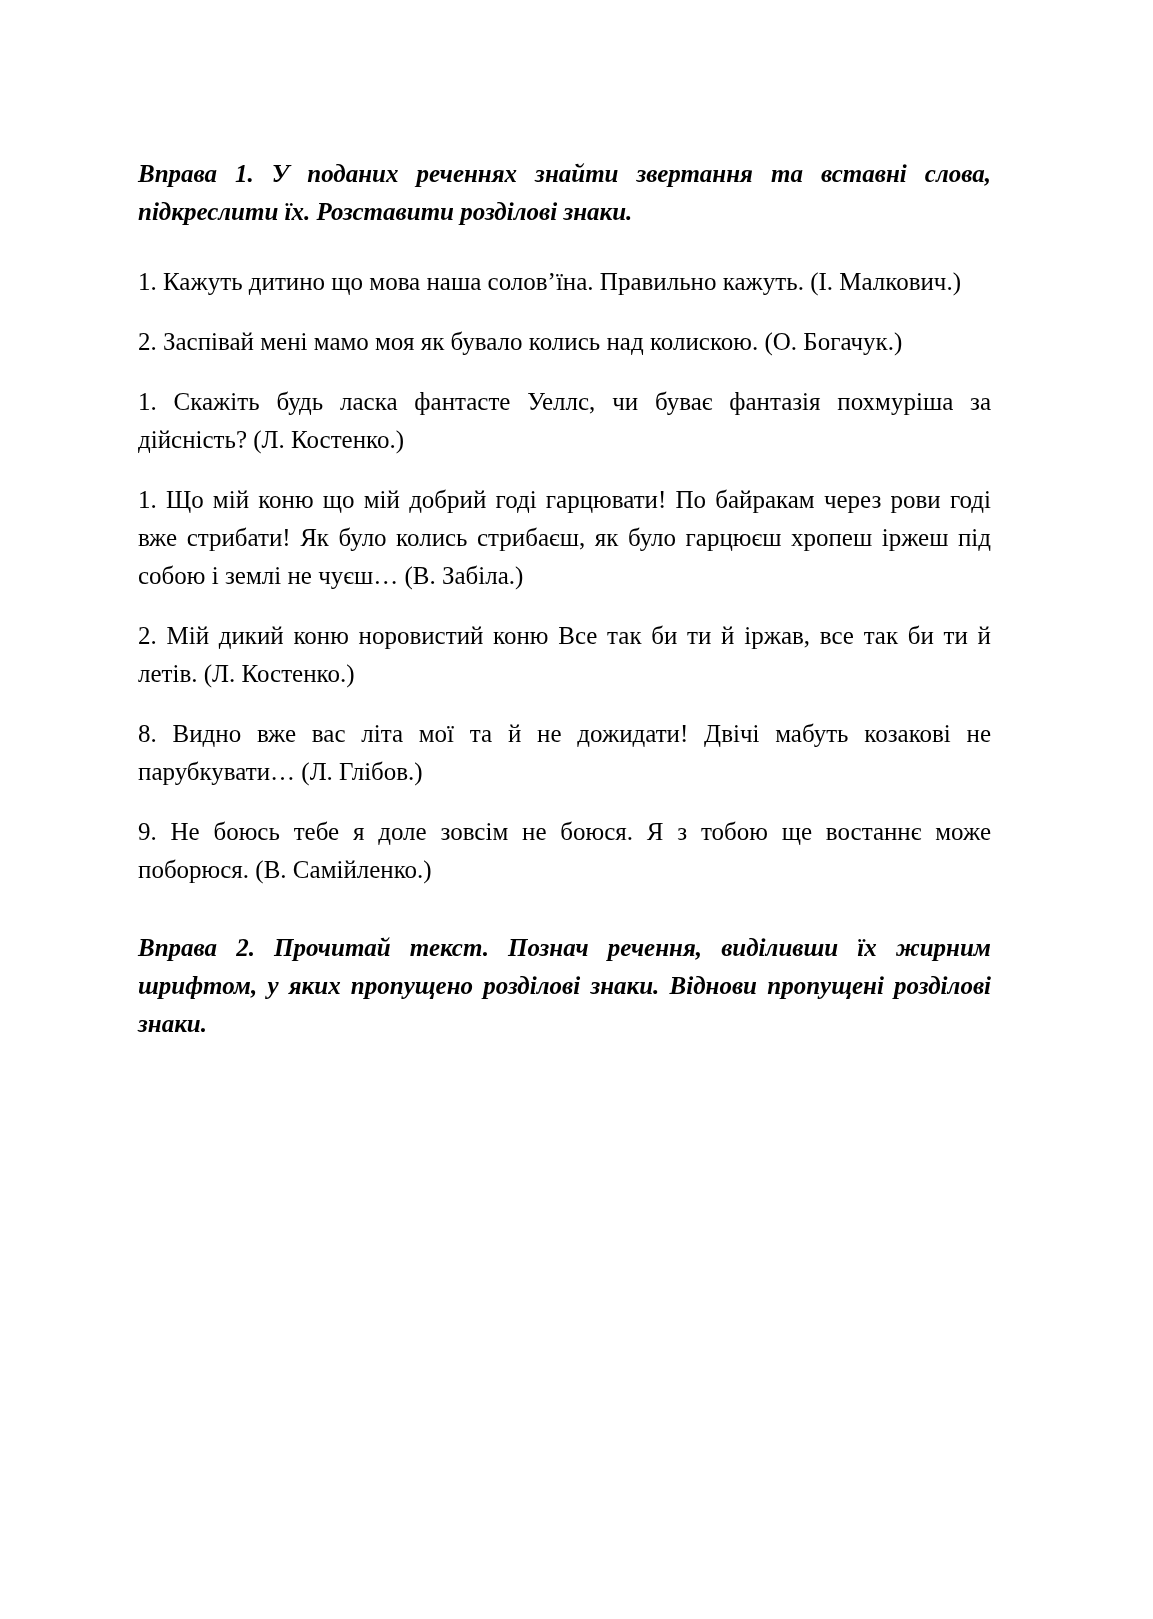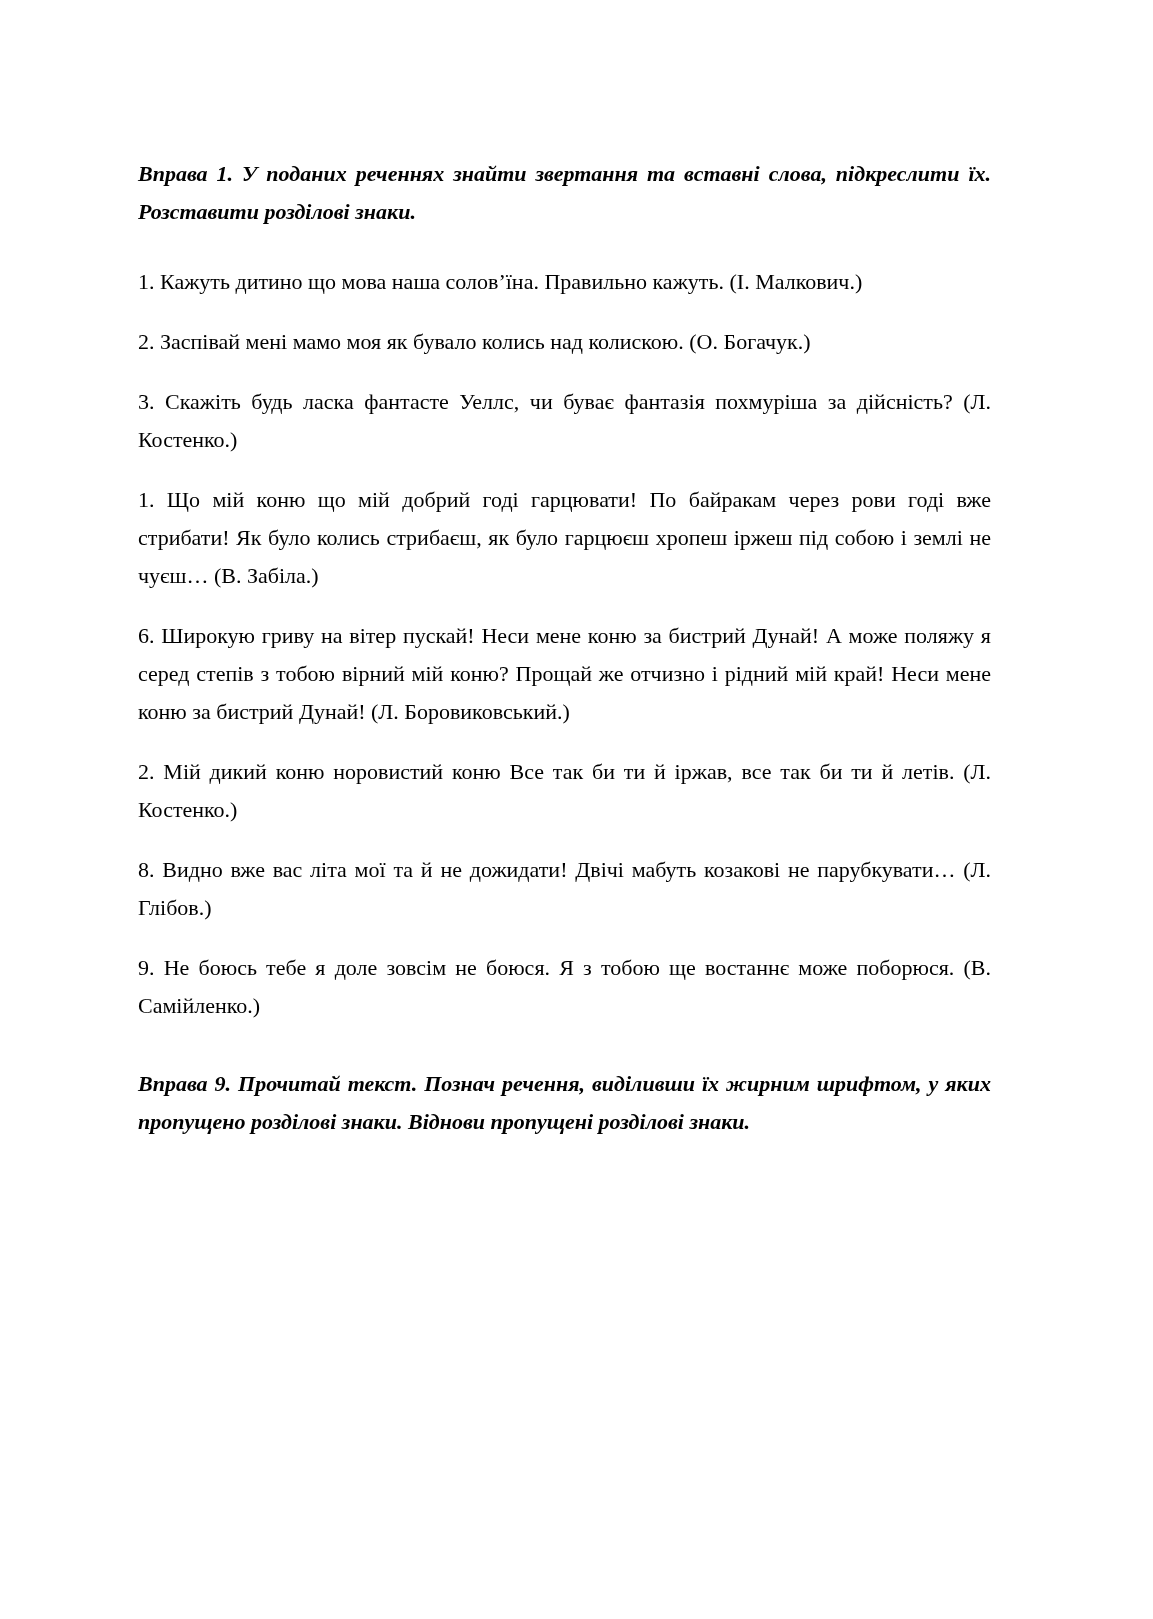--- a/index.html
+++ b/index.html
@@ -7,21 +7,21 @@
     padding: 0;
     background: #ffffff;
   }
   .page {
     width: 1153px;
     min-height: 1619px;
     background: #ffffff;
     box-sizing: border-box;
     padding: 155px 162px 120px 138px;
     font-family: "Liberation Serif", "DejaVu Serif", serif;
-    font-size: 22px;
+    font-size: 25px;
     color: #000000;
   }
   .heading {
     font-weight: bold;
     font-style: italic;
     text-align: justify;
     line-height: 38px;
     margin: 0 0 32px 0;
   }
   .heading.second {
@@ -40,27 +40,26 @@
 
 <div class="page">
 
   <p class="heading">Вправа 1.  У поданих реченнях знайти звертання та вставні слова, підкреслити їх. Розставити розділові знаки.</p>
 
   <p class="item">1.  Кажуть дитино що мова наша солов’їна. Правильно кажуть. (І. Малкович.)</p>
 
   <p class="item">2. Заспівай мені мамо моя як бувало колись над колискою. (О. Богачук.)</p>
 
 
-  <p class="item">3.  Скажіть будь ласка фантасте Уеллс, чи буває фантазія похмуріша за дійсність? (Л. Костенко.)</p>
+  <p class="item">1.  Скажіть будь ласка фантасте Уеллс, чи буває фантазія похмуріша за дійсність? (Л. Костенко.)</p>
 
   <p class="item">1.  Що мій коню що мій добрий годі гарцювати! По байракам через рови годі вже стрибати!  Як було колись  стрибаєш, як було гарцюєш хропеш іржеш під собою і землі не чуєш… (В. Забіла.)</p>
 
-  <p class="item">6. Широкую гриву на вітер пускай! Неси мене коню за бистрий Дунай! А може поляжу я  серед степів з тобою вірний мій коню? Прощай же отчизно і  рідний  мій  край!  Неси  мене  коню  за  бистрий  Дунай!  (Л. Боровиковський.)</p>
 
   <p class="item">2. Мій дикий коню норовистий коню Все так би ти й іржав, все так би ти й летів. (Л. Костенко.)</p>
 
   <p class="item">8.  Видно вже вас літа мої та й не дожидати! Двічі мабуть козакові не парубкувати… (Л. Глібов.)</p>
 
   <p class="item">9.  Не боюсь тебе я доле зовсім не боюся. Я з тобою ще востаннє може поборюся. (В. Самійленко.)</p>
 
-  <p class="heading second">Вправа 9.   Прочитай текст. Познач речення, виділивши їх жирним шрифтом, у яких пропущено розділові знаки. Віднови пропущені розділові знаки.</p>
+  <p class="heading second">Вправа 2.   Прочитай текст. Познач речення, виділивши їх жирним шрифтом, у яких пропущено розділові знаки. Віднови пропущені розділові знаки.</p>
 
 </div>
 
 </body></html>

